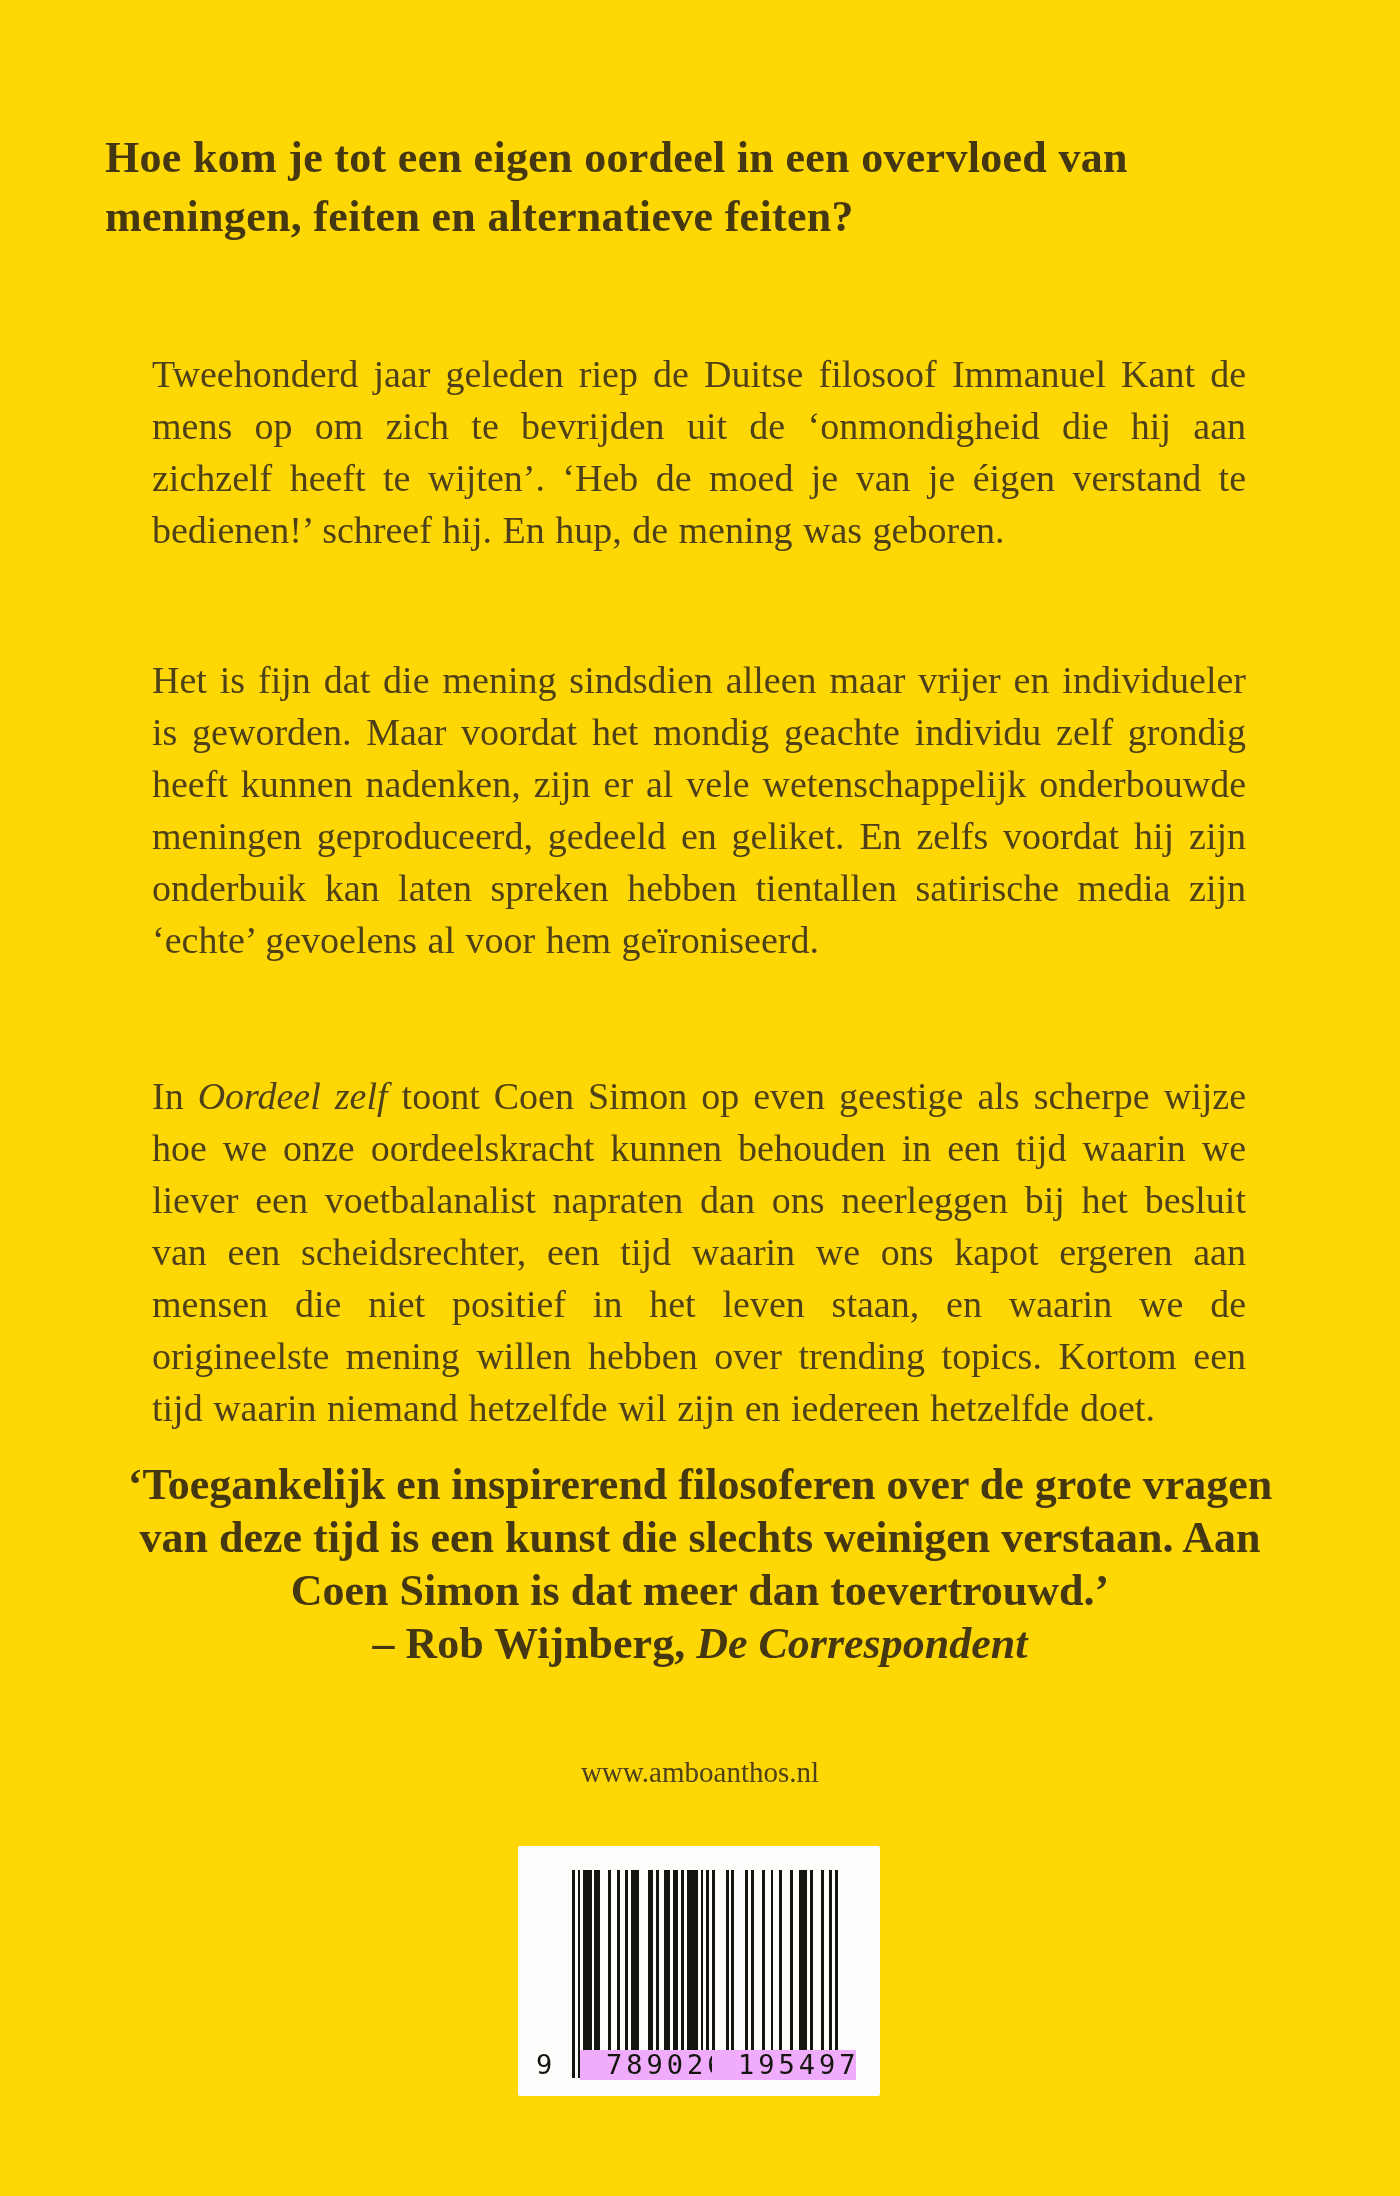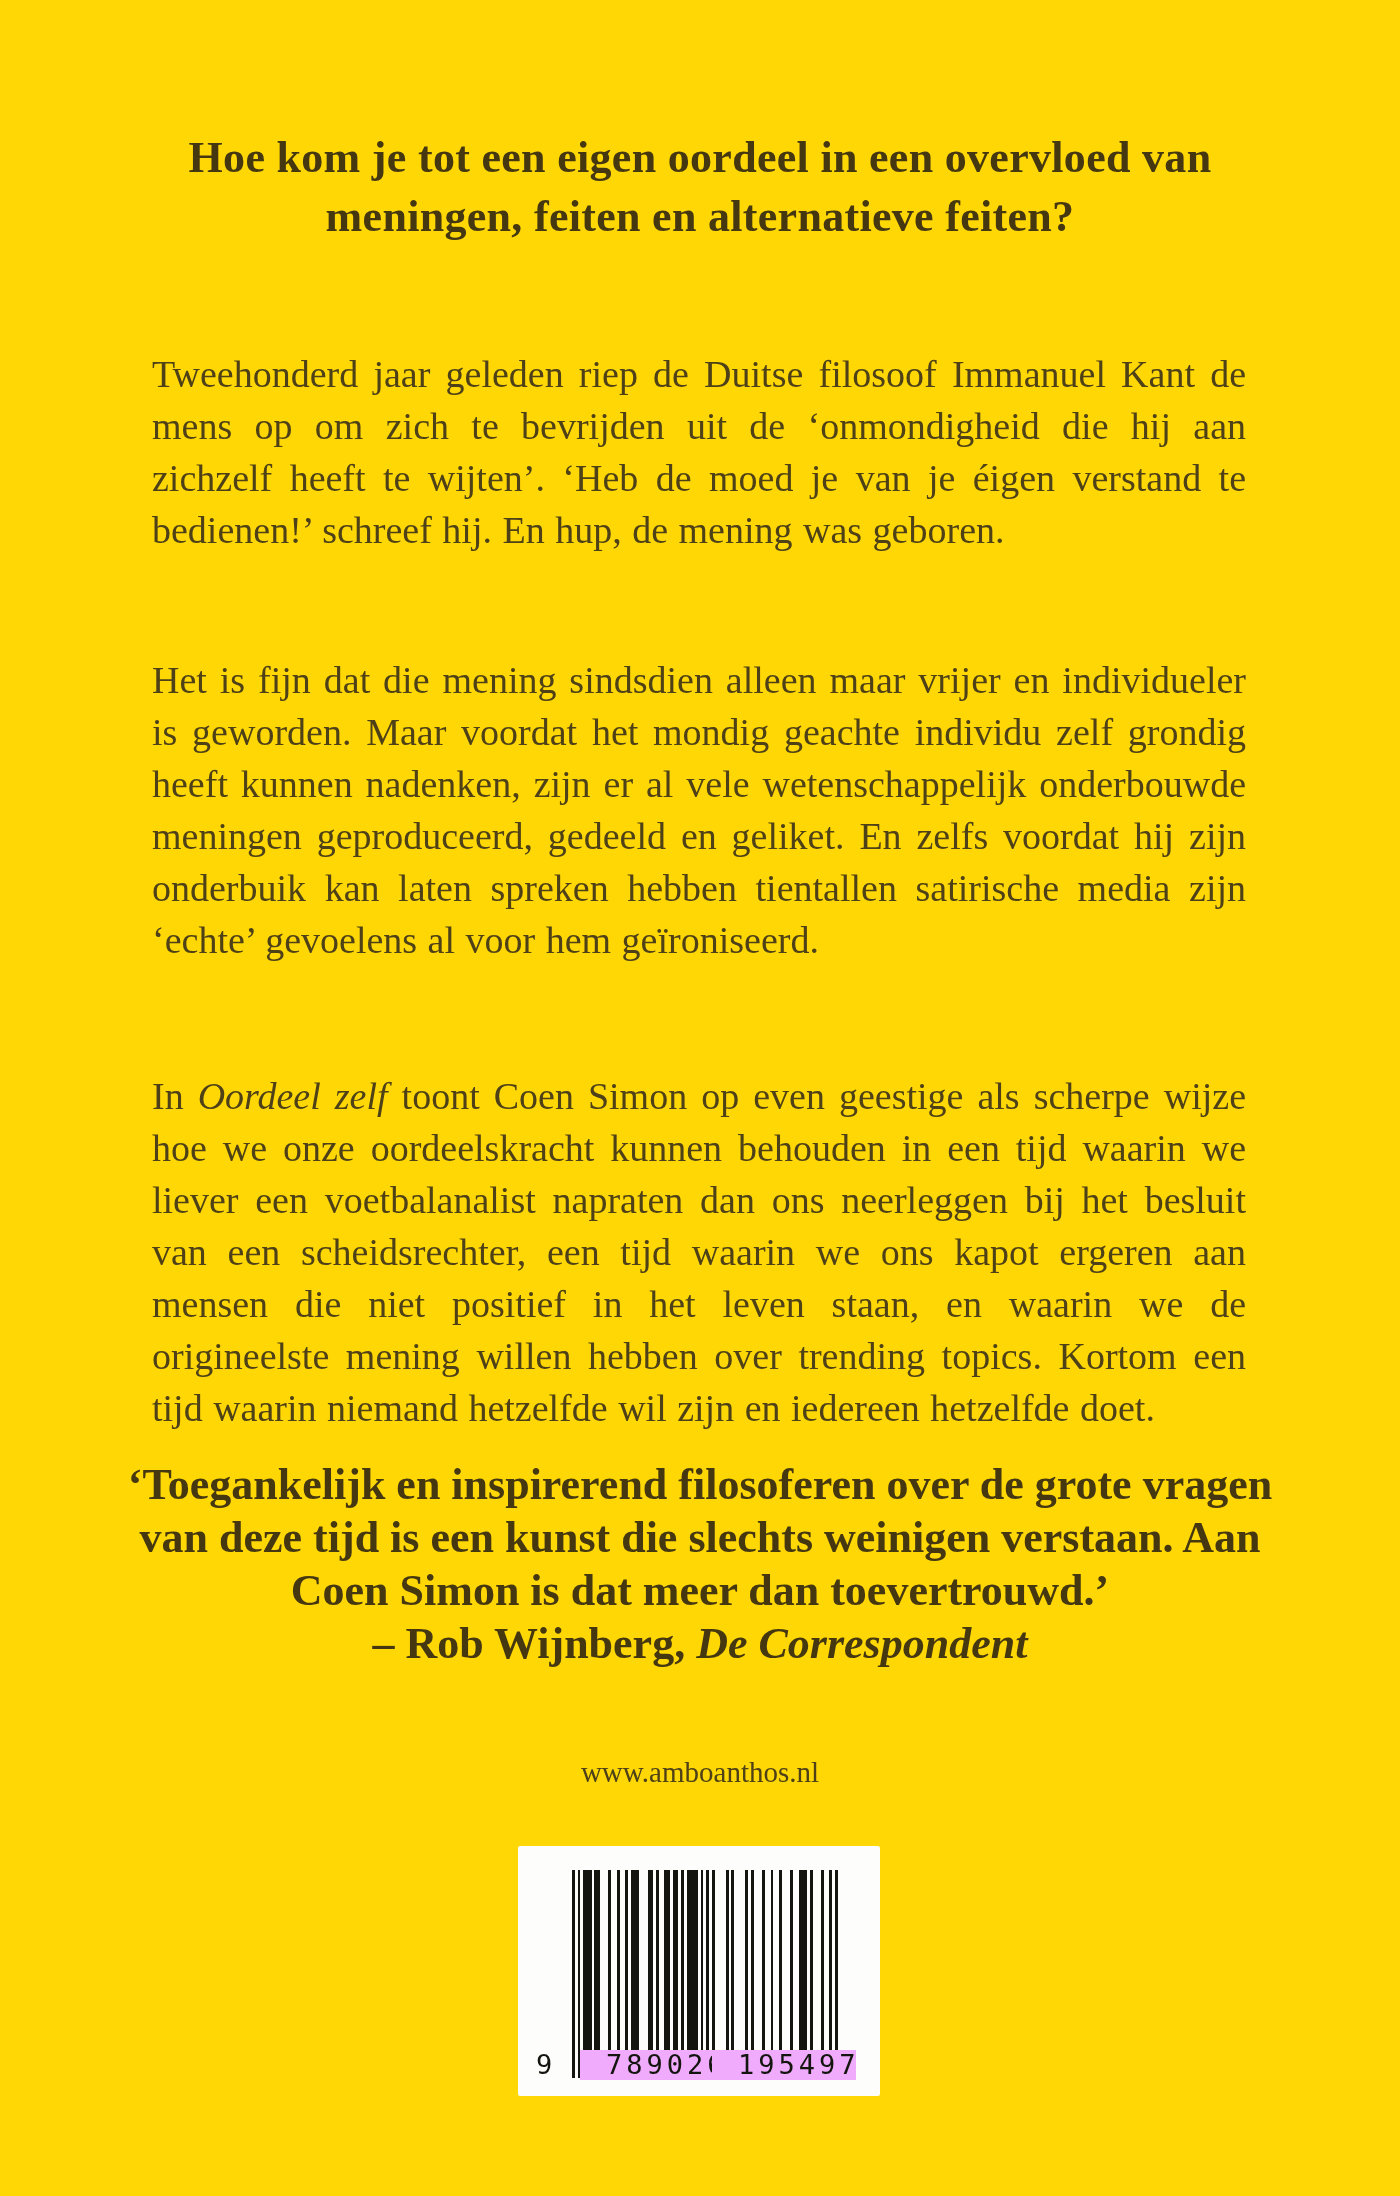--- a/index.html
+++ b/index.html
@@ -12,21 +12,20 @@
     background: #FFD705;
     overflow: hidden;
     font-family: "Liberation Serif", "DejaVu Serif", serif;
   }
 
   .header-title {
     position: absolute;
     top: 128px;
     left: 105px;
     width: 1190px;
-    text-align: center;
     font-weight: bold;
     font-size: 44px;
     line-height: 59px;
     color: #453811;
     letter-spacing: 0.3px;
   }
 
   .body-paragraph {
     position: absolute;
     left: 152px;

